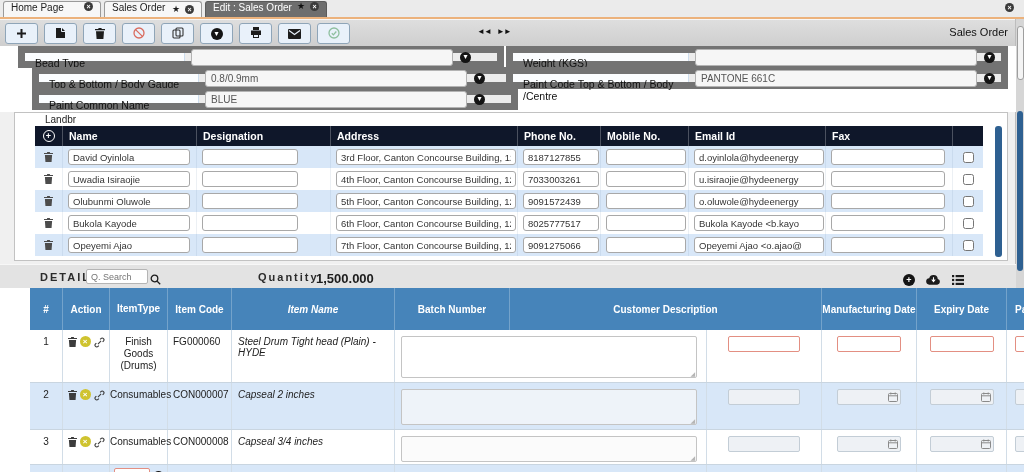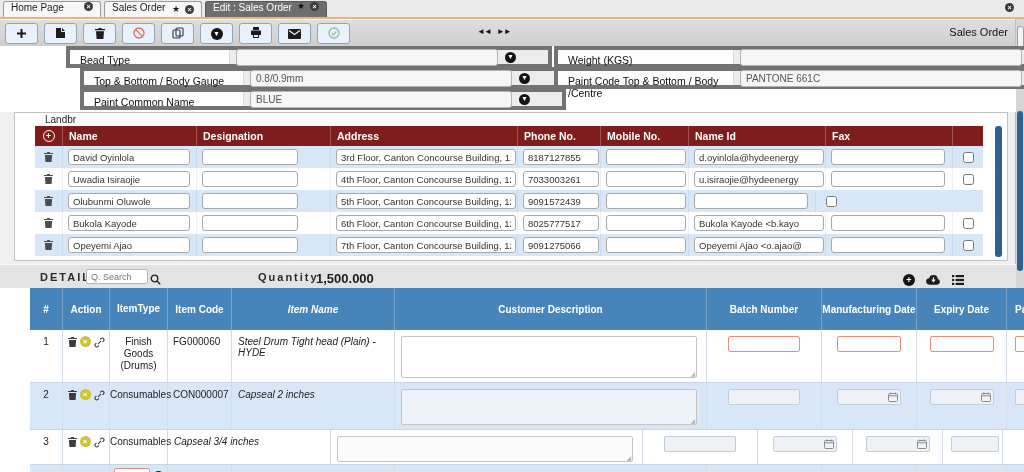--- a/index.html
+++ b/index.html
@@ -25,32 +25,32 @@
   .nav{position:absolute;left:477px;top:7px;font-size:8px;letter-spacing:-1px;color:#111;display:flex;gap:6px;font-weight:bold;}
   .nv1::after{content:"◄◄";} .nv2::after{content:"►►";}
   .ttitle{position:absolute;right:16px;top:6px;font-size:11px;color:#111;}
   
   .pagescroll{position:absolute;right:0;top:19px;bottom:0;width:8px;background:#d6d6d6;border-left:1px solid #bdbdbd;}
   .thumbA{position:absolute;left:1px;width:5px;top:7px;height:52px;background:#f4f4f4;border:1px solid #9e9e9e;border-radius:3px;}
   .thumbB{position:absolute;left:1px;width:6px;top:92px;height:160px;background:#2e6091;border-radius:3px;}
   .thumbC{position:absolute;left:1px;width:6px;top:282px;height:186px;background:#8d8d8d;border-radius:3px;}
   
   .form{position:absolute;top:46px;left:0;right:8px;height:66px;background:#fff;}
-  .frow{position:absolute;height:22px;display:flex;border:4px solid #737373;box-sizing:border-box;background:#ececec;margin-left:48px;}
+  .frow{position:absolute;height:22px;display:flex;border:7px solid #737373;box-sizing:border-box;background:#ececec;}
   .flabel{background:#fbfdff;border-right:1px solid #cdddee;padding:4px 0 0 10px;font-size:10.5px;color:#101010;box-sizing:border-box;}
   .fval{flex:1;position:relative;display:flex;align-items:center;padding-left:6px;gap:7px;}
   .fin{height:15px;background:#f6f6f6;border:1px solid #b3b3b3;border-radius:3px;font-size:10px;color:#555;padding:0 5px;
        font-family:"Liberation Sans","DejaVu Sans",sans-serif;outline:none;}
   .chev{width:11px;height:11px;background:#141414;border-radius:50%;color:#fff;font-size:8px;line-height:10px;text-align:center;display:inline-block;flex:0 0 auto;}
   .chev::after{content:"▾";}
   
   .cpanel{position:absolute;top:112px;left:14px;width:994px;height:149px;background:#fff;border:1px solid #c2c2c2;box-sizing:border-box;}
   .clabel{position:absolute;left:30px;top:1px;font-size:10px;color:#222;}
   .ctable{position:absolute;left:20px;top:13px;width:948px;}
-  .chead{height:20px;background:#7f1d1d;color:#fff;display:flex;align-items:center;font-size:10.5px;font-weight:bold;}
+  .chead{height:20px;background:#0f172a;color:#fff;display:flex;align-items:center;font-size:10.5px;font-weight:bold;}
   .chead .cc{border-right:1px solid rgba(255,255,255,.25);box-sizing:border-box;height:100%;display:flex;align-items:center;padding-left:6px;}
   .crow{height:22px;display:flex;align-items:center;}
   .crow .cc{box-sizing:border-box;height:100%;display:flex;align-items:center;padding-left:5px;border-right:1px solid rgba(120,150,180,.14);}
   .crow.alt{background:#d8e7f8;}
   .c-del{width:28px;justify-content:center;padding-left:0 !important;}
   .c-name{width:134px;} .c-desig{width:134px;} .c-addr{width:187px;} .c-phone{width:83px;}
   .c-mob{width:88px;} .c-email{width:137px;} .c-fax{width:127px;} .c-chk{width:30px;justify-content:center;padding-left:0 !important;border-right:none !important;}
   .cin{height:14px;background:#fff;border:1px solid #a8a8a8;border-radius:3px;font-size:9.5px;color:#333;padding:0 4px;
        font-family:"Liberation Sans","DejaVu Sans",sans-serif;outline:none;}
   .addc{width:12px;height:12px;border:1.5px solid #fff;border-radius:50%;color:#fff;font-size:9px;line-height:11px;text-align:center;box-sizing:border-box;}
@@ -234,21 +234,21 @@
     <div class="ctable">
       <div class="chead">
         <div class="cc c-del">
             <span class="addc"></span>
           </div>
         <div class="cc c-name">Name</div>
         <div class="cc c-desig">Designation</div>
         <div class="cc c-addr">Address</div>
         <div class="cc c-phone">Phone No.</div>
         <div class="cc c-mob">Mobile No.</div>
-        <div class="cc c-email">Name Id</div>
+        <div class="cc c-email">Email Id</div>
         <div class="cc c-fax">Fax</div>
         <div class="cc c-chk"></div>
       </div>
 
       <div class="crow alt">
         <div class="cc c-del">
             <span class="tico">
               <svg width="9" height="10" viewBox="0 0 10 11" fill="currentColor">
                 <path d="M3.6 0h2.8l.4 1H10v1.3H0V1h3.2zM1 3.2h8l-.6 7.8H1.6z"></path>
               </svg>
@@ -329,20 +329,23 @@
             <input class="cin" style="width: 86px;" value="">
           </div>
         <div class="cc c-addr">
             <input class="cin" style="width: 170px;" value="5th Floor, Canton Concourse Building, 12 Landbr">
           </div>
         <div class="cc c-phone">
             <input class="cin" style="width: 66px;" value="9091572439">
           </div>
         <div class="cc c-mob">
             <input class="cin" style="width: 70px;" value="">
+          </div>
+        <div class="cc c-email">
+            <input class="cin" style="width: 120px;" value="o.oluwole@hydeenergy">
           </div>
         <div class="cc c-fax">
             <input class="cin" style="width: 104px;" value="">
           </div>
         <div class="cc c-chk">
             <input type="checkbox" class="cbox" style="">
           </div>
       </div>
 
       <div class="crow">
@@ -443,22 +446,22 @@
   </div>
 
   <div class="dtable">
     <div class="dgrid">
       <div class="dhead">
         <div class="dc d-num">#</div>
         <div class="dc d-act" style="padding-top:0;">Action</div>
         <div class="dc d-type">ItemType</div>
         <div class="dc d-code" style="justify-content:center;padding-left:0;">Item Code</div>
         <div class="dc d-name" style="justify-content:center;padding-left:0;">Item Name</div>
+        <div class="dc d-batch">Batch Number</div>
         <div class="dc d-desc" style="justify-content:center;padding:0;">Customer Description</div>
-        <div class="dc d-batch">Batch Number</div>
         <div class="dc d-mfg">Manufacturing Date</div>
         <div class="dc d-exp">Expiry Date</div>
         <div class="dc d-pac" style="justify-content:flex-start;">Pac</div>
       </div>
 
       <div class="drow" style="height:52px;">
         <div class="dc d-num">1</div>
         <div class="dc d-act">
           <span class="aico">
               <svg width="9" height="10" viewBox="0 0 10 11" fill="currentColor">
@@ -532,20 +535,21 @@
           <span class="badx"></span>
           <span class="aico">
               <svg width="11" height="11" viewBox="0 0 12 12" fill="none" stroke="currentColor" stroke-width="1.2">
                 <path d="M4.3 7.7l3.4-3.4"></path>
                 <path d="M6.7 2.6l.9-.9a1.9 1.9 0 012.7 2.7l-.9.9"></path>
                 <path d="M5.3 9.4l-.9.9a1.9 1.9 0 01-2.7-2.7l.9-.9"></path>
               </svg>
             </span>
         </div>
         <div class="dc d-type">Consumables</div>
+        <div class="dc d-code">CON000008</div>
         <div class="dc d-name">Capseal 3/4 inches</div>
         <div class="dc d-desc">
             <div class="ta" style="height:26px;background:#fbfbfb;"></div>
           </div>
         <div class="dc d-batch"><input class="din dis" style="width: 72px;"></div>
         <div class="dc d-mfg"><span class="dwrap"><input class="din dis" style="width: 64px;"><span class="calico"><svg width="10" height="10" viewBox="0 0 10 10" fill="none" stroke="#8a8a8a" stroke-width="1">
                   <rect x="0.5" y="1.5" width="9" height="8" rx="1"></rect>
                   <path d="M0.5 3.8h9M2.8 0.5v2M7.2 0.5v2"></path>
                 </svg></span></span></div>
         <div class="dc d-exp"><span class="dwrap"><input class="din dis" style="width: 64px;"><span class="calico"><svg width="10" height="10" viewBox="0 0 10 10" fill="none" stroke="#8a8a8a" stroke-width="1">

